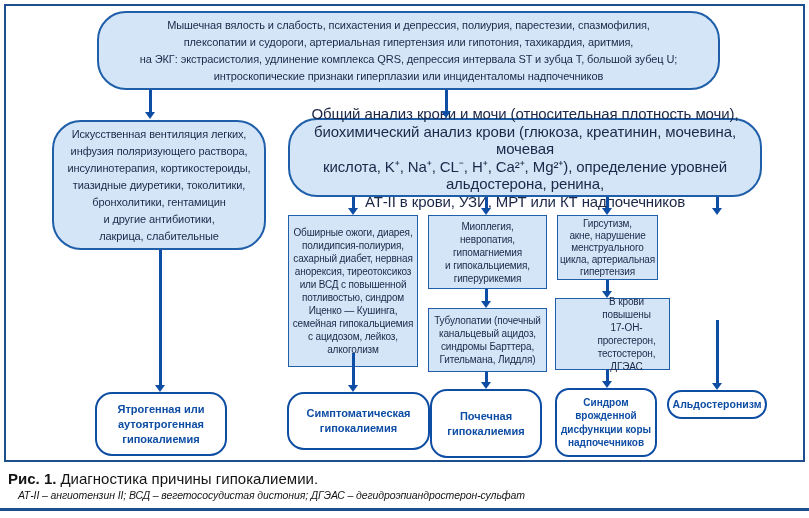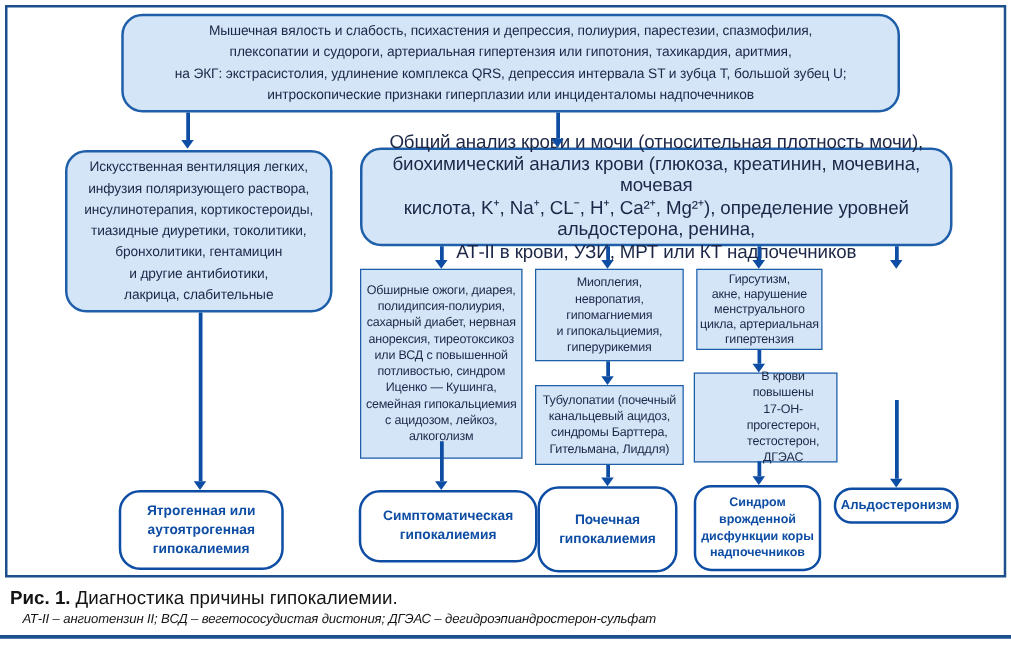--- a/index.html
+++ b/index.html
@@ -12,21 +12,21 @@
     position: absolute; left: 4px; top: 4px; width: 801px; height: 458px;
     border: 2px solid var(--frame, #1d4f8f); background: #fff;
   }
   .bluebox {
     position: absolute; background: var(--box_fill, #d4e5f7);
     border: 2px solid var(--box_border, #1f5fa9);
     display: flex; align-items: center; justify-content: center;
     text-align: center; color: var(--text_dark, #1c2747);
   }
   .bluebox span { white-space: pre-line; }
-  .rounded { border-radius: 17px; }
+  .rounded { border-radius: 29px; }
   .sq { border-width: 1.5px; letter-spacing: -0.15px; }
   .big { font-size: 11px; line-height: 17px; letter-spacing: -0.1px; }
   .mid { font-size: 15px; line-height: 17.5px; letter-spacing: -0.1px; }
   .small { font-size: 10px; line-height: 13px; }
   .outcome {
     position: absolute; background: #fff;
     border: 2px solid var(--accent, #0e4da4); border-radius: 17px;
     color: var(--accent, #0e4da4); font-weight: bold;
     display: flex; align-items: center; justify-content: center;
     text-align: center; font-size: 11px; line-height: 15px;

